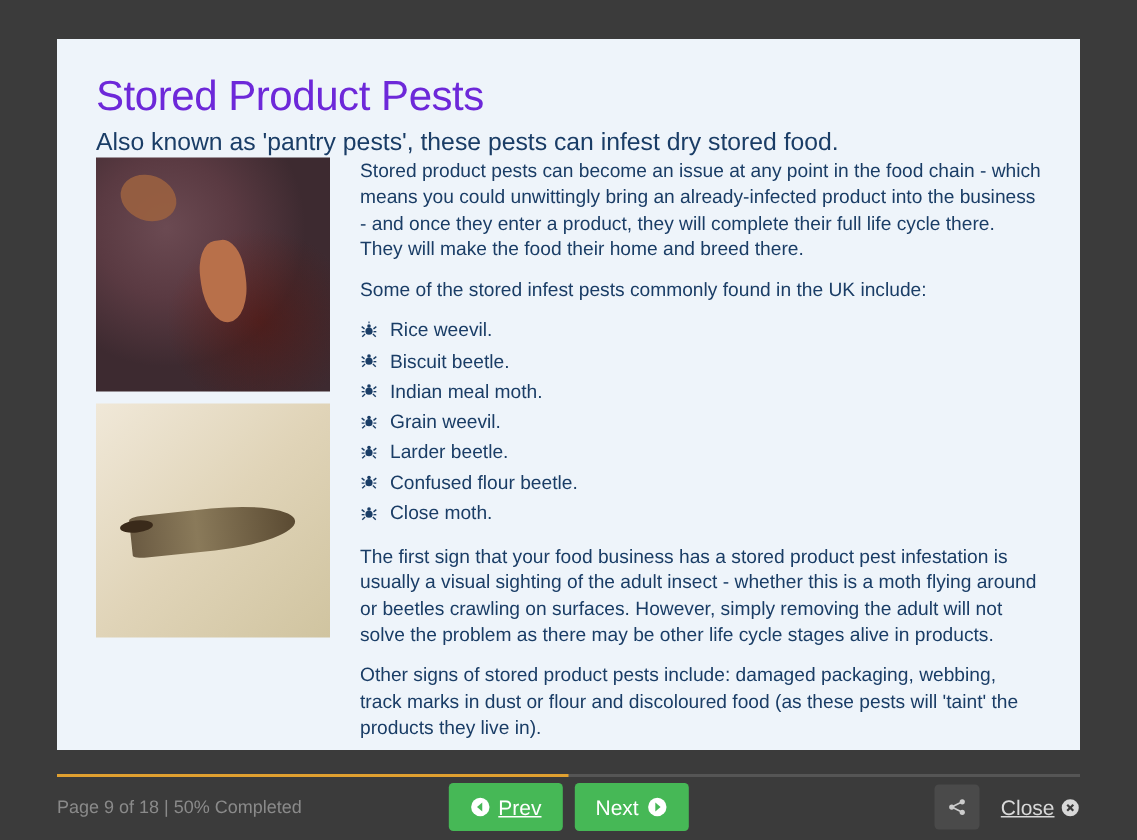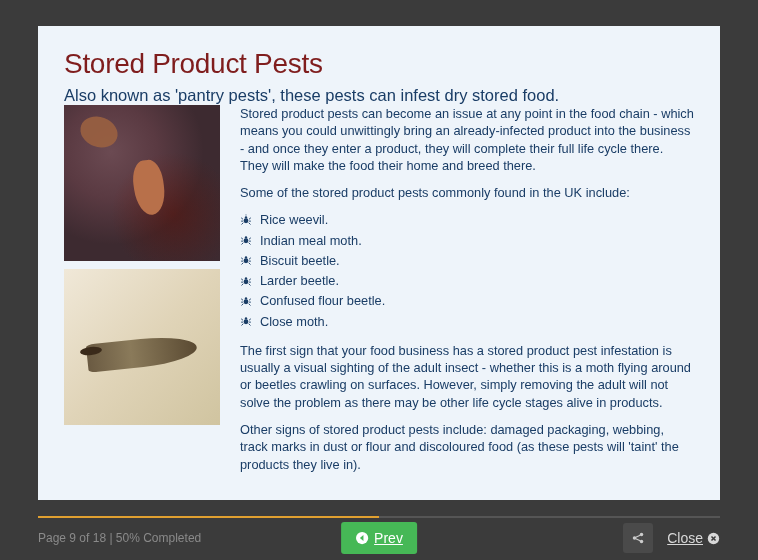--- a/index.html
+++ b/index.html
@@ -1,19 +1,19 @@
 <!DOCTYPE html>
 <html><head>
 <meta charset="utf-8">
 <style>
   * { box-sizing: border-box; margin: 0; padding: 0; }
   html, body { width: 758px; height: 560px; overflow: hidden; font-family: -apple-system, BlinkMacSystemFont, "Segoe UI", Helvetica, Arial, sans-serif; }
   .frame { width: 758px; height: 560px; background: #3b3b3b; position: relative; }
   .page { position: absolute; left: 38px; top: 26px; right: 38px; bottom: 60px; background: #eef4fa; padding: 22px 26px 18px 26px; overflow: hidden; }
-  .title { color: #7f1d1d; font-size: 28px; font-weight: 400; margin-bottom: 6px; letter-spacing: -0.3px; }
+  .title { color: #6d28d9; font-size: 28px; font-weight: 400; margin-bottom: 6px; letter-spacing: -0.3px; }
   .subtitle { color: #1a3d66; font-size: 16.5px; font-weight: 400; }
   .content { display: flex; gap: 20px; }
   .images { display: flex; flex-direction: column; gap: 8px; width: 156px; flex-shrink: 0; }
   .img-box { width: 156px; height: 156px; background: #999; }
   .img1 { background: radial-gradient(circle at 30% 30%, #6b4a52 0%, #5a3a42 30%, #3d2a30 60%), radial-gradient(circle at 70% 70%, #8a5a4a 0%, transparent 40%); background-blend-mode: overlay; position: relative; overflow: hidden; }
   .img1::before { content:""; position:absolute; left:45%; top:35%; width:30px; height:55px; background:#b8704a; border-radius:50% 50% 60% 60%; transform:rotate(-8deg); }
   .img1::after { content:""; position:absolute; left:10%; top:8%; width:38px; height:30px; background:#9a6040; border-radius:50%; transform:rotate(20deg); opacity:0.9; }
   .img2 { background: linear-gradient(135deg, #f0e8d8 0%, #e0d4b8 50%, #d0c4a0 100%); position: relative; overflow: hidden; }
   .img2::before { content:""; position:absolute; left:15%; top:45%; width:110px; height:28px; background:linear-gradient(90deg,#6a5a42 0%, #8a7a5a 40%, #5a4a32 100%); border-radius:10% 60% 60% 10%; transform:rotate(-6deg); }
   .img2::after { content:""; position:absolute; left:10%; top:50%; width:22px; height:8px; background:#3a2a1a; border-radius:50%; transform:rotate(-6deg); }
@@ -44,21 +44,21 @@
   <div class="page">
     <h1 class="title">Stored Product Pests</h1>
     <div class="subtitle">Also known as 'pantry pests', these pests can infest dry stored food.</div>
     <div class="content">
       <div class="images">
         <div class="img-box img1"></div>
         <div class="img-box img2"></div>
       </div>
       <div class="text-col">
         <p>Stored product pests can become an issue at any point in the food chain - which means you could unwittingly bring an already-infected product into the business - and once they enter a product, they will complete their full life cycle there. They will make the food their home and breed there.</p>
-        <p>Some of the stored product pests commonly found in the UK include:</p>
+        <p>Some of the stored infest pests commonly found in the UK include:</p>
         <ul class="pest-list">
           <li>
               <span class="bug-icon">
                 <svg viewBox="0 0 16 16" fill="currentColor">
                   <circle cx="8" cy="9" r="3.2"></circle>
                   <circle cx="8" cy="4.5" r="1.6"></circle>
                   <line x1="8" y1="2" x2="8" y2="0.5" stroke="currentColor" stroke-width="1"></line>
                   <line x1="4" y1="7" x2="1.5" y2="5" stroke="currentColor" stroke-width="1.2"></line>
                   <line x1="12" y1="7" x2="14.5" y2="5" stroke="currentColor" stroke-width="1.2"></line>
                   <line x1="4" y1="9.5" x2="1.5" y2="9.5" stroke="currentColor" stroke-width="1.2"></line>
@@ -75,36 +75,51 @@
                   <circle cx="8" cy="9" r="3.2"></circle>
                   <circle cx="8" cy="4.5" r="1.6"></circle>
                   <line x1="4" y1="7" x2="1.5" y2="5" stroke="currentColor" stroke-width="1.2"></line>
                   <line x1="12" y1="7" x2="14.5" y2="5" stroke="currentColor" stroke-width="1.2"></line>
                   <line x1="4" y1="9.5" x2="1.5" y2="9.5" stroke="currentColor" stroke-width="1.2"></line>
                   <line x1="12" y1="9.5" x2="14.5" y2="9.5" stroke="currentColor" stroke-width="1.2"></line>
                   <line x1="4.5" y1="11.5" x2="2" y2="14" stroke="currentColor" stroke-width="1.2"></line>
                   <line x1="11.5" y1="11.5" x2="14" y2="14" stroke="currentColor" stroke-width="1.2"></line>
                 </svg>
               </span>
+              <span>Biscuit beetle.</span>
+            </li>
+          <li>
+              <span class="bug-icon">
+                <svg viewBox="0 0 16 16" fill="currentColor">
+                  <circle cx="8" cy="9" r="3.2"></circle>
+                  <circle cx="8" cy="4.5" r="1.6"></circle>
+                  <line x1="4" y1="7" x2="1.5" y2="5" stroke="currentColor" stroke-width="1.2"></line>
+                  <line x1="12" y1="7" x2="14.5" y2="5" stroke="currentColor" stroke-width="1.2"></line>
+                  <line x1="4" y1="9.5" x2="1.5" y2="9.5" stroke="currentColor" stroke-width="1.2"></line>
+                  <line x1="12" y1="9.5" x2="14.5" y2="9.5" stroke="currentColor" stroke-width="1.2"></line>
+                  <line x1="4.5" y1="11.5" x2="2" y2="14" stroke="currentColor" stroke-width="1.2"></line>
+                  <line x1="11.5" y1="11.5" x2="14" y2="14" stroke="currentColor" stroke-width="1.2"></line>
+                </svg>
+              </span>
               <span>Indian meal moth.</span>
             </li>
           <li>
               <span class="bug-icon">
                 <svg viewBox="0 0 16 16" fill="currentColor">
                   <circle cx="8" cy="9" r="3.2"></circle>
                   <circle cx="8" cy="4.5" r="1.6"></circle>
                   <line x1="4" y1="7" x2="1.5" y2="5" stroke="currentColor" stroke-width="1.2"></line>
                   <line x1="12" y1="7" x2="14.5" y2="5" stroke="currentColor" stroke-width="1.2"></line>
                   <line x1="4" y1="9.5" x2="1.5" y2="9.5" stroke="currentColor" stroke-width="1.2"></line>
                   <line x1="12" y1="9.5" x2="14.5" y2="9.5" stroke="currentColor" stroke-width="1.2"></line>
                   <line x1="4.5" y1="11.5" x2="2" y2="14" stroke="currentColor" stroke-width="1.2"></line>
                   <line x1="11.5" y1="11.5" x2="14" y2="14" stroke="currentColor" stroke-width="1.2"></line>
                 </svg>
               </span>
-              <span>Biscuit beetle.</span>
+              <span>Grain weevil.</span>
             </li>
           <li>
               <span class="bug-icon">
                 <svg viewBox="0 0 16 16" fill="currentColor">
                   <circle cx="8" cy="9" r="3.2"></circle>
                   <circle cx="8" cy="4.5" r="1.6"></circle>
                   <line x1="4" y1="7" x2="1.5" y2="5" stroke="currentColor" stroke-width="1.2"></line>
                   <line x1="12" y1="7" x2="14.5" y2="5" stroke="currentColor" stroke-width="1.2"></line>
                   <line x1="4" y1="9.5" x2="1.5" y2="9.5" stroke="currentColor" stroke-width="1.2"></line>
                   <line x1="12" y1="9.5" x2="14.5" y2="9.5" stroke="currentColor" stroke-width="1.2"></line>
@@ -157,20 +172,27 @@
         <div class="progress-fill"></div>
       </div>
     <div class="page-info">Page 9 of 18 | 50% Completed</div>
     <div class="nav-center">
       <button class="btn btn-green">
         <svg class="arrow-circ" viewBox="0 0 16 16" fill="#fff">
             <circle cx="8" cy="8" r="7" fill="#fff"></circle>
             <path d="M9.5 4.5 L5.5 8 L9.5 11.5 Z" fill="#46b856"></path>
           </svg>
         <span class="lbl">Prev</span>
+      </button>
+      <button class="btn btn-green next">
+        <span class="lbl">Next</span>
+        <svg class="arrow-circ" viewBox="0 0 16 16" fill="#fff">
+            <circle cx="8" cy="8" r="7" fill="#fff"></circle>
+            <path d="M6.5 4.5 L10.5 8 L6.5 11.5 Z" fill="#46b856"></path>
+          </svg>
       </button>
     </div>
     <div class="right-ctrls">
       <div class="share-btn">
         <svg width="14" height="14" viewBox="0 0 16 16" fill="#ccc">
             <circle cx="4" cy="8" r="2"></circle>
             <circle cx="12" cy="4" r="2"></circle>
             <circle cx="12" cy="12" r="2"></circle>
             <line x1="5.5" y1="7.2" x2="10.5" y2="4.8" stroke="#ccc" stroke-width="1.3"></line>
             <line x1="5.5" y1="8.8" x2="10.5" y2="11.2" stroke="#ccc" stroke-width="1.3"></line>

